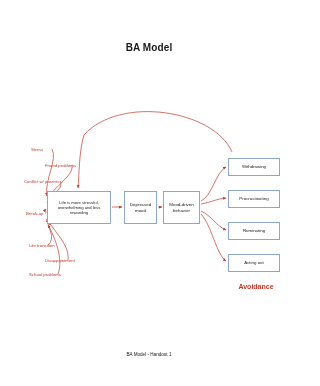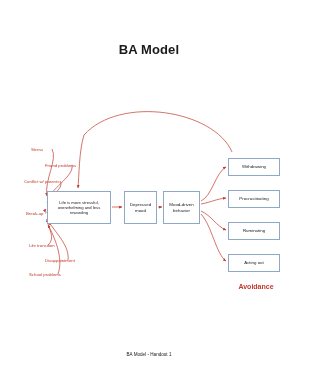--- a/index.html
+++ b/index.html
@@ -18,21 +18,21 @@
     width: 298px;
     height: 386px;
     background: #ffffff;
   }
   #title {
     position: absolute;
     left: 0;
     top: 42px;
     width: 298px;
     text-align: center;
-    font-size: 13px;
+    font-size: 10px;
     font-weight: bold;
     color: #1a1a1a;
     letter-spacing: 0.1px;
   }
   #footer {
     position: absolute;
     left: 0;
     top: 352px;
     width: 298px;
     text-align: center;

